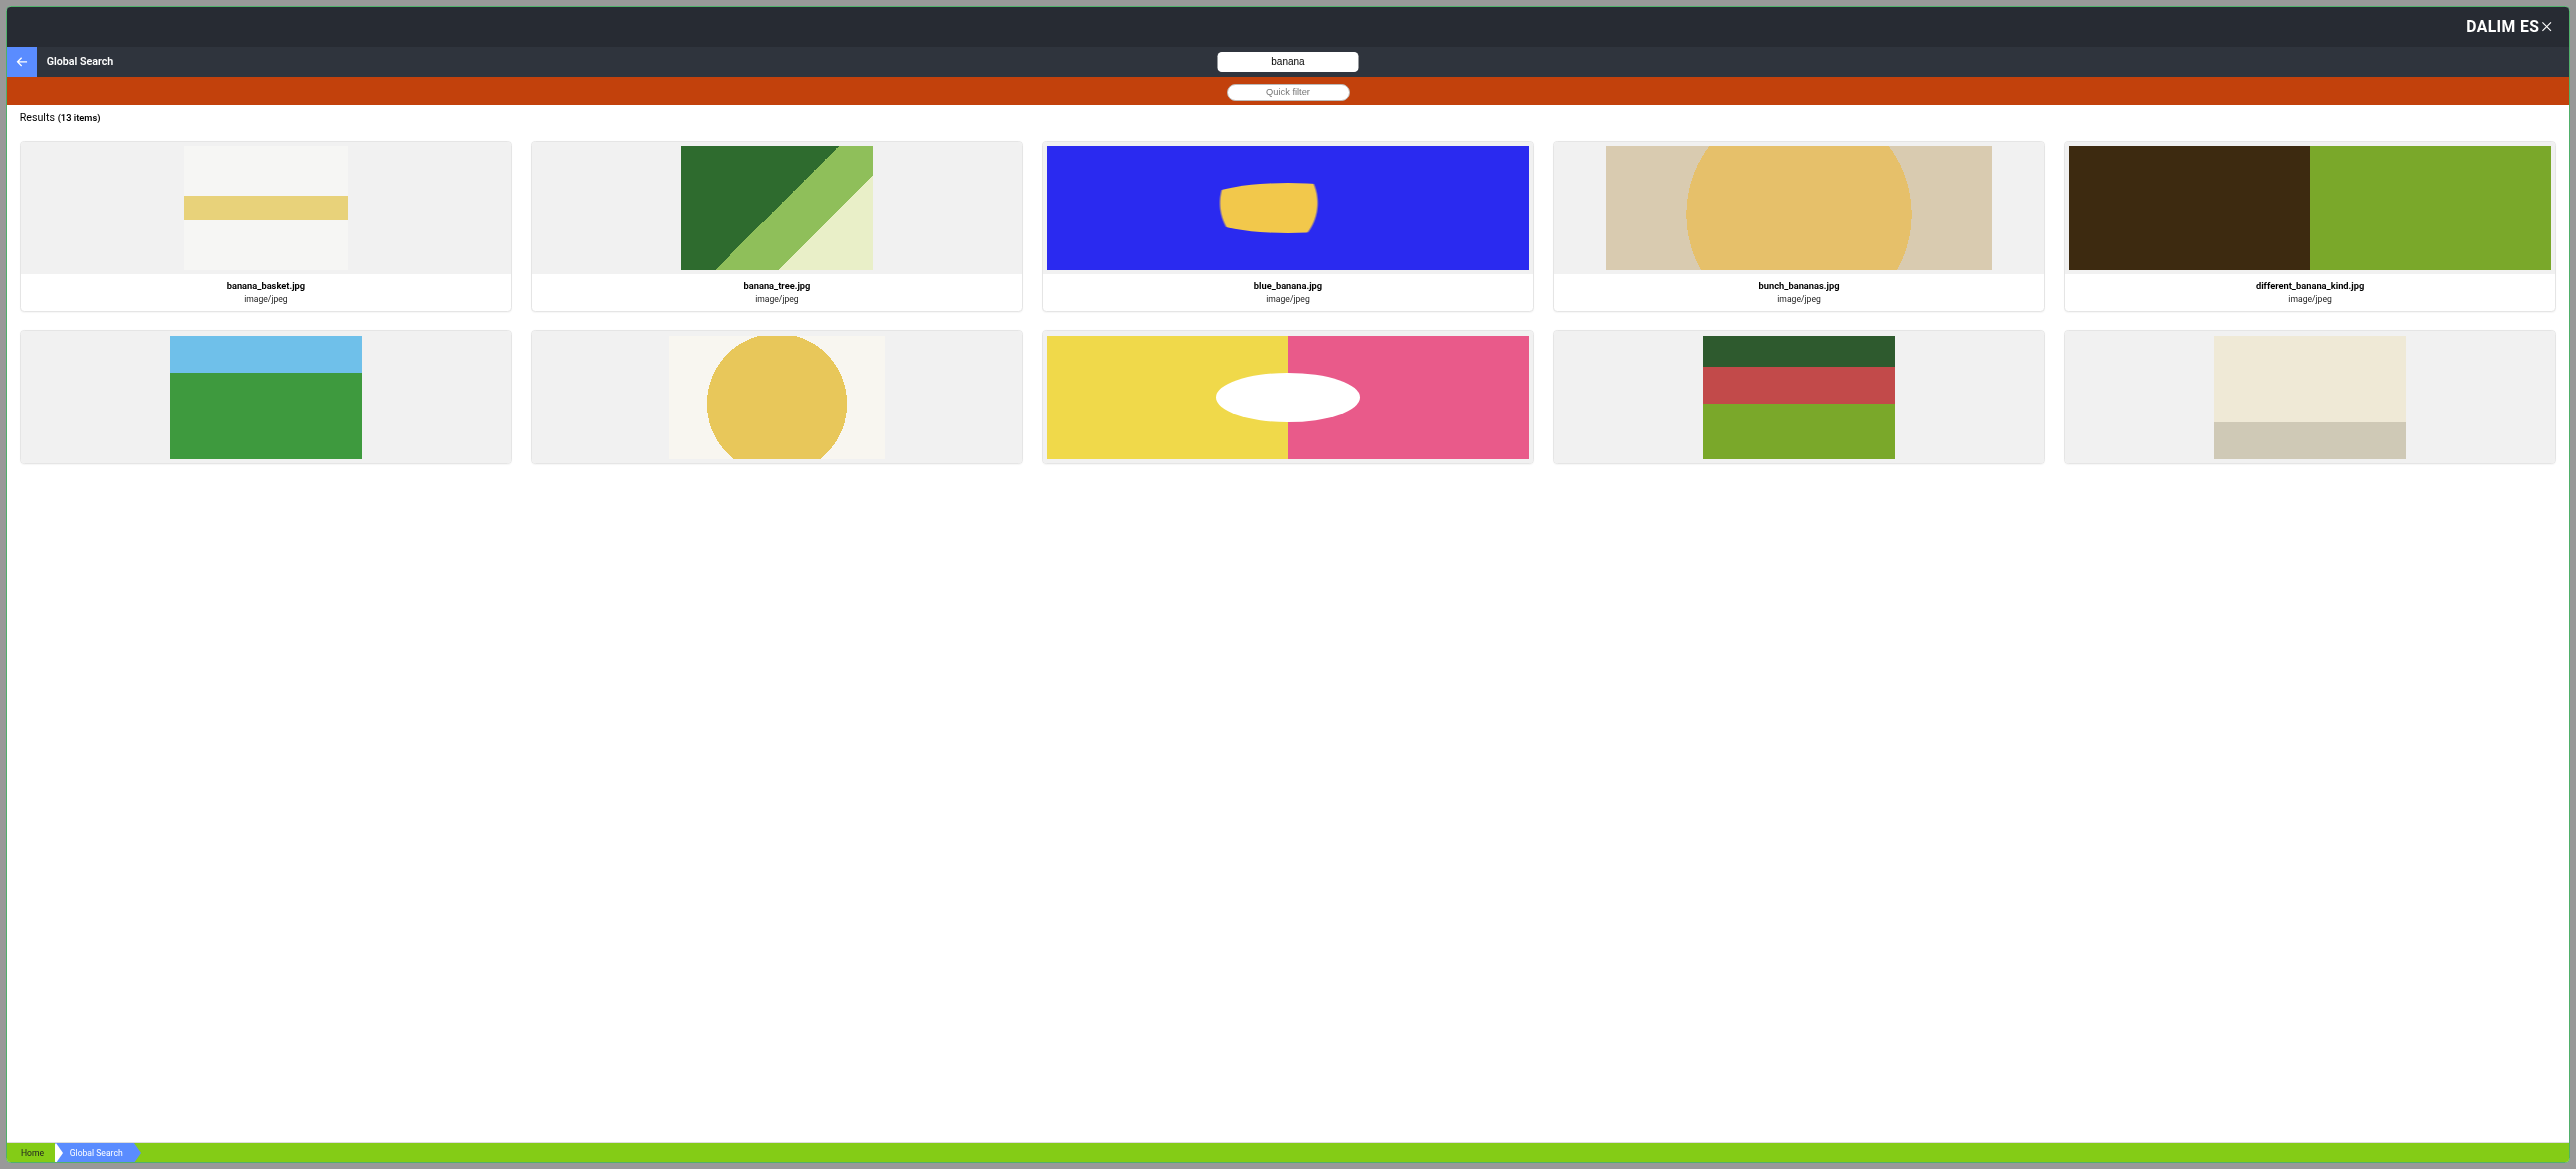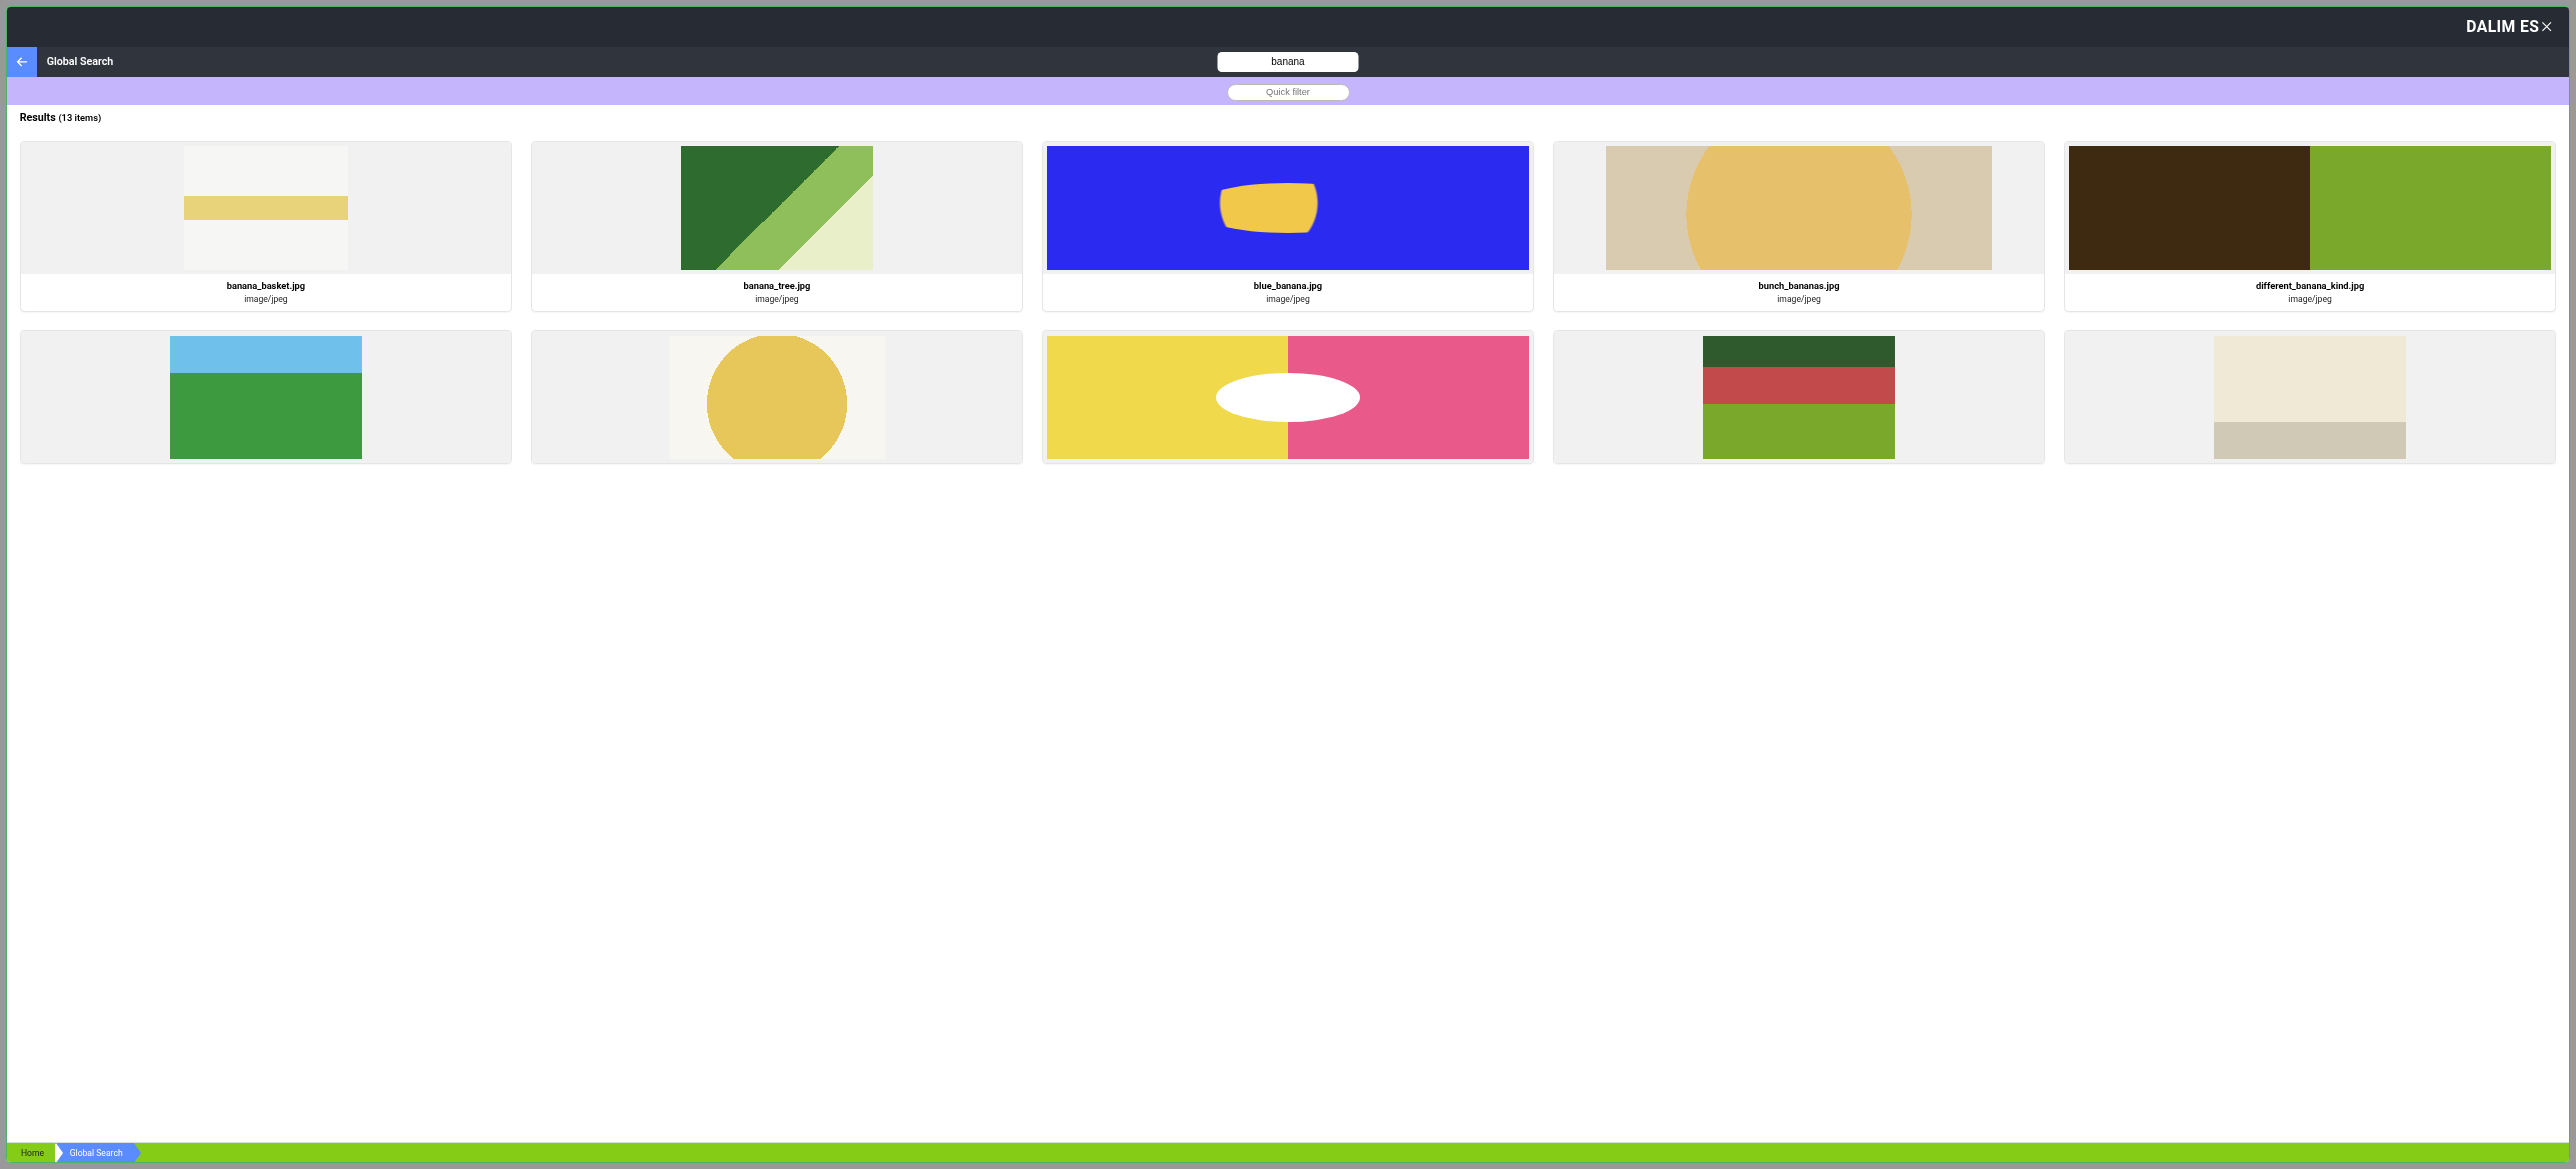--- a/index.html
+++ b/index.html
@@ -50,38 +50,38 @@
   .search-input {
     width: 141px; height: 20px;
     border-radius: 4.3px;
     border: none;
     text-align: center;
     font-size: 10px;
     outline: none;
   }
 
   .filter-row {
-    display:flex; justify-content:center; padding: 7.1px 0 4.3px 0; background:#c4b5fd;
+    display:flex; justify-content:center; padding: 7.1px 0 4.3px 0; background:#c2410c;
   }
   .quick-filter {
     width: 123px; height: 17px;
     border: 0.7px solid #bbb;
     border-radius: 8.6px;
     text-align:center;
     font-size: 9.3px;
     color:#555;
     outline:none;
     background:#fff;
   }
 
   .results-header {
     padding: 5.7px 13px 4.3px 13px;
     font-size: 10.7px;
   }
-  .results-header .label { font-weight:700; }
+  .results-header .label { font-weight:400; }
   .results-header .count { font-weight:600; font-size:9.3px; }
 
   .grid-scroll {
     flex: 1 1 auto;
     overflow-y: auto;
     padding: 13px 13px 0 13px;
   }
   .grid {
     display: grid;
     grid-template-columns: repeat(5, 1fr);

